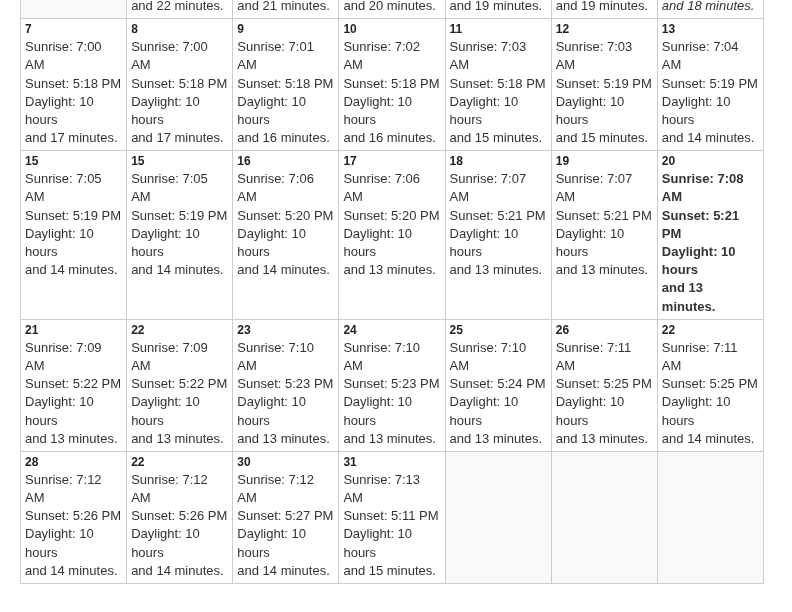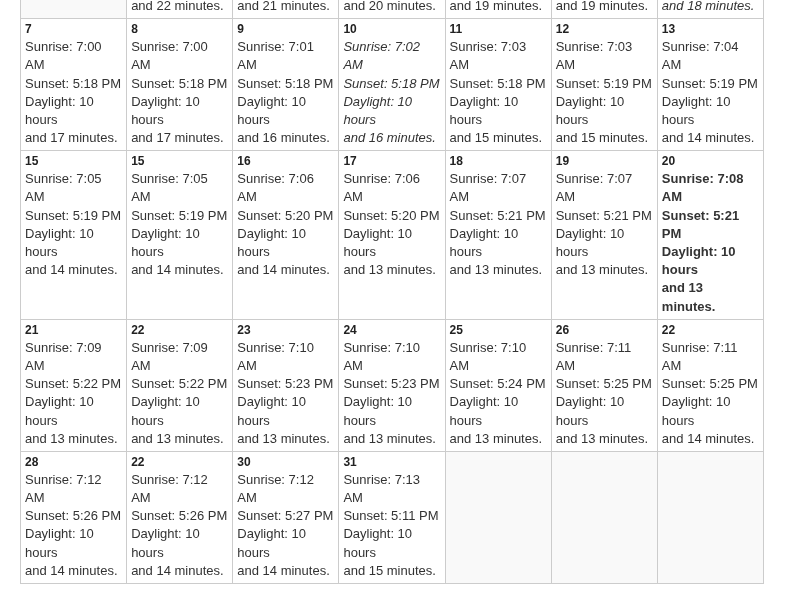--- a/index.html
+++ b/index.html
@@ -189,21 +189,21 @@
           </td>
           <td>
             <div class="day-number">9</div>
             <div class="day-info" style="white-space: pre-line;">Sunrise: 7:01 AM
 Sunset: 5:18 PM
 Daylight: 10 hours
 and 16 minutes.</div>
           </td>
           <td>
             <div class="day-number">10</div>
-            <div class="day-info" style="white-space: pre-line; font-style: italic;">Sunrise: 7:02 AM
+            <div class="day-info" style="white-space: pre-line;">Sunrise: 7:02 AM
 Sunset: 5:18 PM
 Daylight: 10 hours
 and 16 minutes.</div>
           </td>
           <td>
             <div class="day-number">11</div>
             <div class="day-info" style="white-space: pre-line;">Sunrise: 7:03 AM
 Sunset: 5:18 PM
 Daylight: 10 hours
 and 15 minutes.</div>

